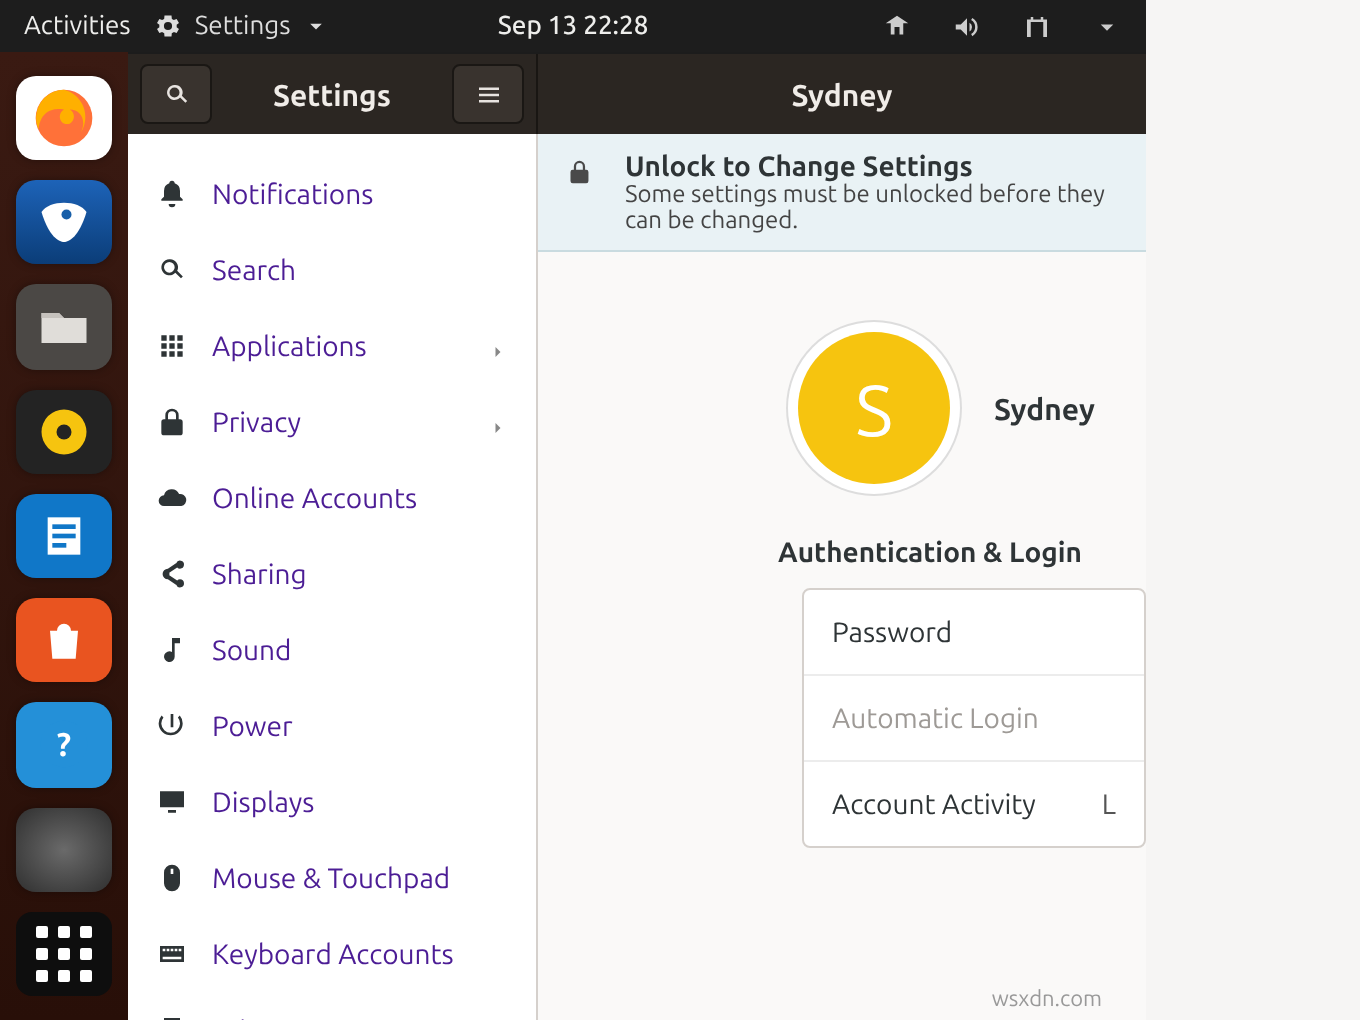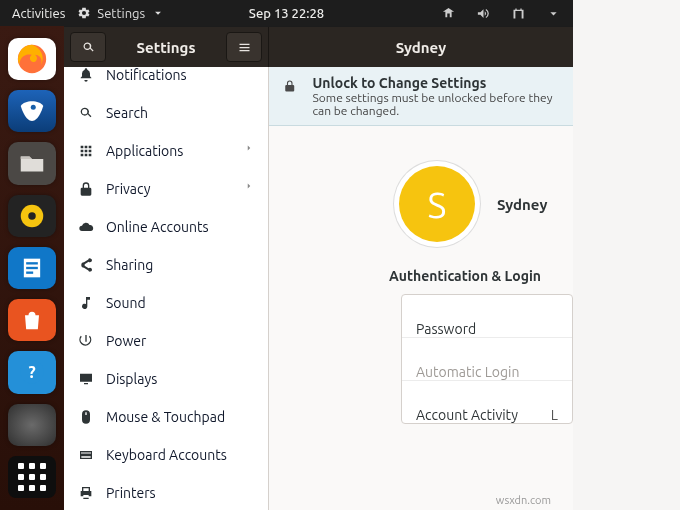--- a/index.html
+++ b/index.html
@@ -75,23 +75,23 @@
   .body-split {
     display: flex; flex: 1; min-height: 0;
   }
 
   
   .sidebar {
     width: 204px; background: #fff; border-right: 1px solid #d5d0cc;
     overflow: hidden;
   }
   .side-item {
-    display: flex; align-items: flex-start; gap: 12px;
+    display: flex; align-items: flex-end; gap: 12px;
     height: 38px; padding: 0 14px;
-    font-size: 14px; color: #0f172a;
+    font-size: 14px; color: #4c1d95;
   }
   .side-item svg { width: 16px; height: 16px; fill: #2e3436; flex-shrink: 0; }
   .side-item .chev { margin-left: auto; width: 10px; height: 10px; fill: #888; }
 
   
   .content {
     flex: 1; background: #faf9f8; overflow: hidden; display: flex; flex-direction: column;
   }
   .infobar {
     background: #e9f2f5; border-bottom: 1px solid #c9dbe0;
@@ -116,21 +116,21 @@
 
   .section-title {
     font-weight: 700; font-size: 14px; margin-left: 120px;
     margin-bottom: 10px;
   }
   .settings-list {
     margin-left: 132px; border: 1px solid #d5d0cc; border-radius: 4px;
     overflow: hidden; background: #fff;
   }
   .settings-row {
-    height: 42px; display: flex; align-items: flex-end;
+    height: 42px; display: flex; align-items: center;
     padding: 0 14px; border-bottom: 1px solid #ececec;
     font-size: 14px;
   }
   .settings-row:last-child { border-bottom: none; }
   .settings-row.disabled { color: #9e9a96; }
   .settings-row .value { margin-left: auto; color: #555; }
 
   .watermark {
     position: absolute; right: 22px; bottom: 4px;
     font-size: 11px; color: #999;

